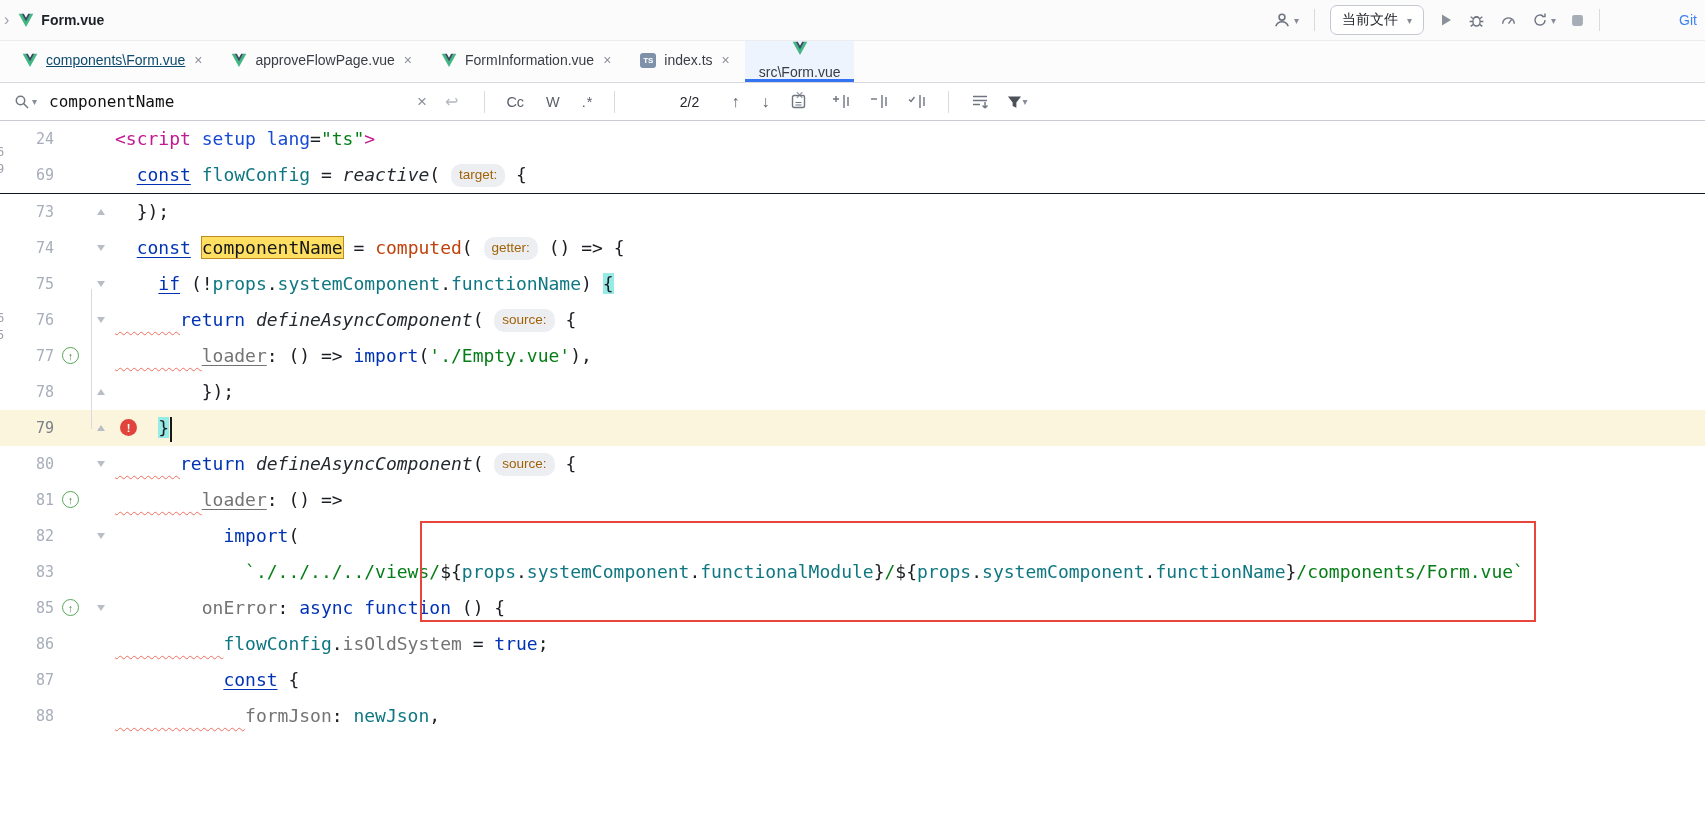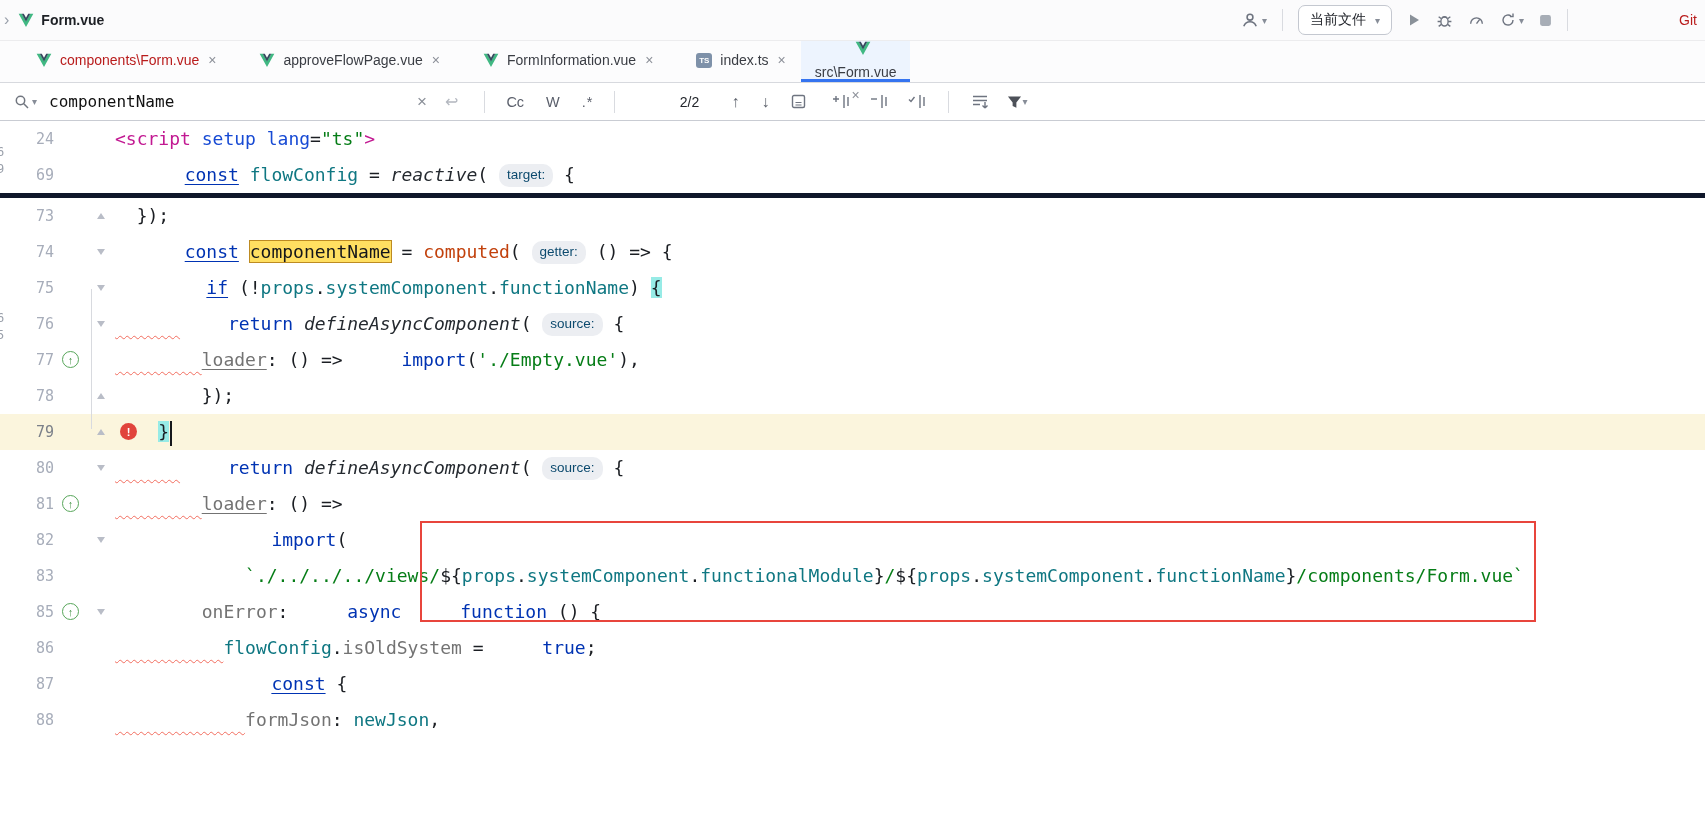--- a/index.html
+++ b/index.html
@@ -11,29 +11,29 @@
             border-bottom:1px solid #ececee;}
   .tb-chevron{color:#9aa0ab;font-size:16px;margin:0 2px 0 0;}
   .tb-ico{display:inline-flex;width:18px;height:16px;align-items:center;justify-content:center;margin:0 6px;}
   .tb-title{font-size:14px;font-weight:bold;color:#1d2025;}
   .tb-right{margin-left:auto;display:flex;align-items:center;gap:15px;}
   .tb-btnico{display:inline-flex;align-items:center;gap:3px;cursor:pointer;}
   .mini-caret{font-size:10px;color:#878d98;}
   .vsep{width:1px;height:22px;background:#d9dbe0;}
   .runconfig{display:flex;align-items:center;gap:9px;border:1px solid #c4c8d0;border-radius:7px;
              padding:5px 11px;font-size:14px;color:#22252b;background:#fff;}
-  .git-label{font-size:14px;color:#b91c1c;margin-left:96px;}
+  .git-label{font-size:14px;color:#3b82f6;margin-left:64px;}
 
   
   .tabbar{height:42px;display:flex;align-items:stretch;padding:0 0 0 8px;background:#fcfcfd;
           border-bottom:1px solid #d7d9de;box-sizing:border-box;}
   .tab{display:flex;align-items:center;gap:8px;padding:0 14px;font-size:14px;color:#3a3d44;
        border-bottom:3px solid transparent;box-sizing:border-box;cursor:pointer;}
   .tab.active{background:#edf4fe;border-bottom-color:#3574f0;flex-direction:column;}
-  .tab-ico{display:inline-flex;width:16px;height:15px;align-items:center;justify-content:center;margin-left:14px;}
+  .tab-ico{display:inline-flex;width:16px;height:15px;align-items:center;justify-content:center;}
   .ts-badge{display:inline-block;width:16px;height:15px;background:#7e91a9;color:#fff;font-size:8px;
             font-weight:bold;text-align:center;line-height:15px;border-radius:3px;}
   .tab-close{color:#8c9099;font-size:14px;line-height:14px;padding:0 1px;cursor:pointer;}
 
   
   .findbar{height:38px;display:flex;align-items:center;background:#fff;border-bottom:1px solid #c9ccd3;
            box-sizing:border-box;padding-left:14px;}
   .fb-ico{display:inline-flex;align-items:center;gap:2px;}
   .fb-query{width:368px;margin-left:12px;font-family:"DejaVu Sans Mono",monospace;font-size:16px;color:#111;}
   .fb-clear{color:#8a8f98;font-size:17px;margin-right:18px;cursor:pointer;}
@@ -41,50 +41,50 @@
   .findbar .vsep{margin:0 10px;}
   .fb-tog{color:#5a5f6b;font-size:14.5px;margin:0 11px;cursor:pointer;}
   .fb-tog.regex{letter-spacing:1px;}
   .fb-count{font-size:14px;color:#23262c;margin-left:44px;width:40px;text-align:center;}
   .fb-btn{color:#5f646e;font-size:16px;margin-left:22px;cursor:pointer;}
   .fb-svg{display:inline-flex;align-items:center;margin-left:22px;cursor:pointer;}
   .fb-group{display:inline-flex;align-items:center;margin-left:26px;gap:18px;}
 
   
   .editor{position:relative;height:700px;background:#fff;overflow:hidden;}
-  .sticky{border-bottom:5px solid #0f172a;background:#fff;position:relative;z-index:2;}
+  .sticky{border-bottom:1px solid #0f172a;background:#fff;position:relative;z-index:2;}
   .crow{height:36px;position:relative;}
   .crow.cur{background:#fbf5dd;}
   .ln{position:absolute;left:0;top:0;width:54px;text-align:right;font-family:"DejaVu Sans Mono",monospace;
       font-size:15px;line-height:36px;color:#a7adba;}
   .crow.cur .ln{color:#7b8089;}
   .code{position:absolute;left:115px;top:0;line-height:36px;font-family:"DejaVu Sans Mono",monospace;
         font-size:18px;white-space:pre;color:#1b1e23;}
   .gi-green{position:absolute;left:62px;top:9px;width:17px;height:17px;border:1.5px solid #57a65a;
             border-radius:50%;color:#3f9142;font-size:11px;font-weight:bold;display:flex;
             align-items:center;justify-content:center;background:#fff;box-sizing:border-box;}
   .gi-error{position:absolute;left:120px;top:9px;width:17px;height:17px;background:#e1443c;border-radius:50%;
             color:#fff;font-size:11px;font-weight:bold;display:flex;align-items:center;justify-content:center;z-index:3;}
   .fold{position:absolute;left:97px;top:15px;width:0;height:0;border-left:4.5px solid transparent;
         border-right:4.5px solid transparent;cursor:pointer;}
   .fold.down{border-top:6px solid #b9bdc7;}
   .fold.end{border-bottom:6px solid #b9bdc7;}
 
   
   .t-pl{color:#1b1e23;}
-  .t-kw{color:#0033b3;margin-left:48px;}
+  .t-kw{color:#0033b3;}
   .t-u{text-decoration:underline;text-underline-offset:3px;}
   .t-str{color:#067d17;}
   .t-id{color:#0f7782;}
   .t-prop{color:#737373;}
   .t-fn{color:#24292f;font-style:italic;}
   .t-fnt{color:#c2410c;}
   .t-tag{color:#c21992;}
   .t-attr{color:#174ad4;}
-  .t-inlay{display:inline-block;font-family:"Liberation Sans",sans-serif;font-size:13.5px;color:#0c4a6e;
+  .t-inlay{display:inline-block;font-family:"Liberation Sans",sans-serif;font-size:13.5px;color:#a16207;
            background:#eceef2;border-radius:10px;padding:1px 8px 2px;line-height:20px;position:relative;top:-2px;}
   .t-hit{background:#ffdf61;outline:1.5px solid #bd8b22;color:#14161a;}
   .t-brace{background:#97ebe6;}
   .t-caret{display:inline-block;width:0;border-left:2px solid #15181c;height:25px;vertical-align:middle;
            position:relative;top:0px;margin-left:1px;}
   .t-wavy{text-decoration:underline wavy #f26d5f;text-decoration-thickness:1.2px;
           text-underline-offset:5px;text-decoration-skip-ink:none;}
 
   .annotation-box{position:absolute;left:420px;top:400px;width:1112px;height:97px;border:2.5px solid #e8453c;
                   z-index:5;pointer-events:none;}
@@ -155,21 +155,21 @@
   </div>
 
   <div class="tabbar" id="tabs">
       <div class="tab">
         <span class="tab-ico">
           <svg width="16" height="15" viewBox="0 0 24 22">
             <path fill="#41B883" d="M1 1h4.6L12 11.4 18.4 1H23L12 20.8z"></path>
             <path fill="#35495E" d="M5.6 1h3.1L12 6.7 15.3 1h3.1L12 12.4z"></path>
           </svg>
         </span>
-        <span class="tab-label" style="color: #b91c1c;">components\Form.vue</span>
+        <span class="tab-label" style="color: #0c4a6e; text-decoration: underline;">components\Form.vue</span>
         <span class="tab-close">×</span>
       </div>
       <div class="tab">
         <span class="tab-ico">
           <svg width="16" height="15" viewBox="0 0 24 22">
             <path fill="#41B883" d="M1 1h4.6L12 11.4 18.4 1H23L12 20.8z"></path>
             <path fill="#35495E" d="M5.6 1h3.1L12 6.7 15.3 1h3.1L12 12.4z"></path>
           </svg>
         </span>
         <span class="tab-label">approveFlowPage.vue</span>

